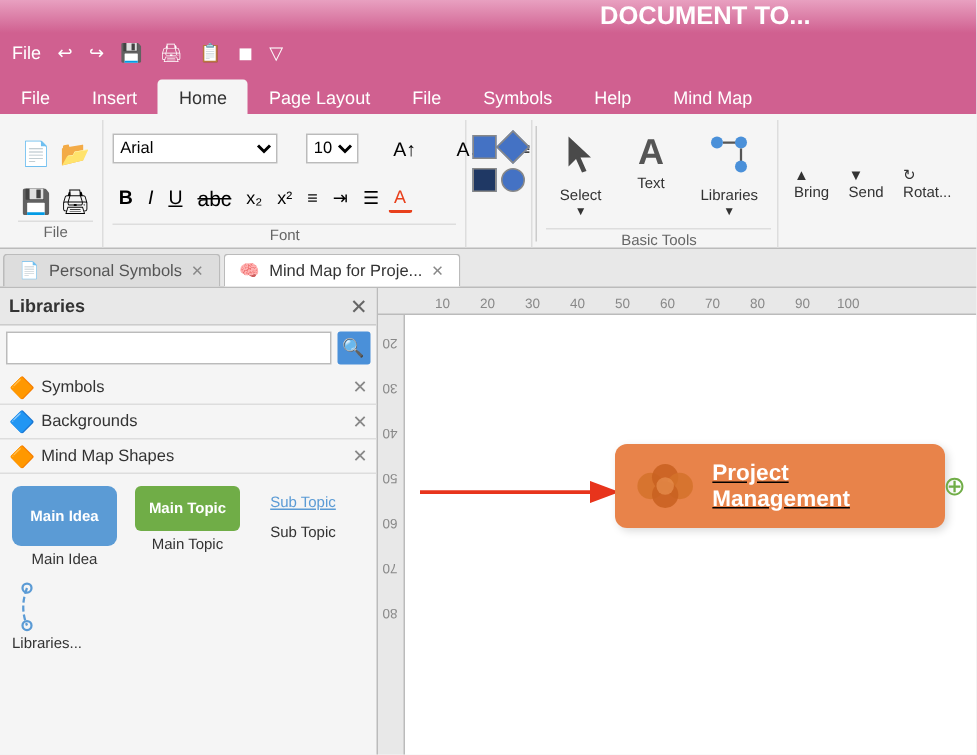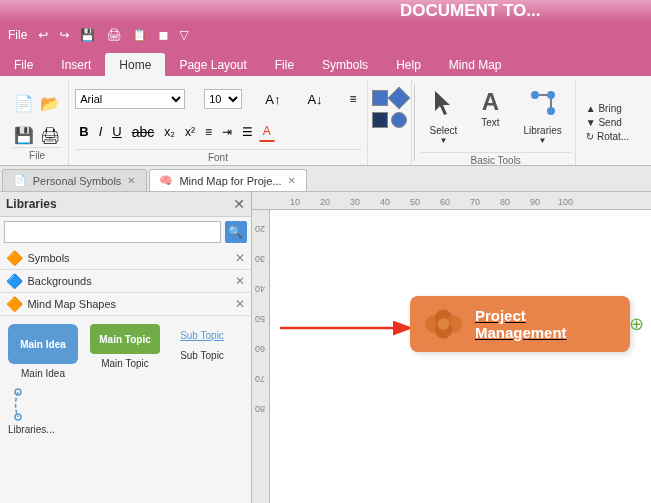--- a/index.html
+++ b/index.html
@@ -440,21 +440,21 @@
       display: flex;
       gap: 3px;
     }
     .sq { width: 16px; height: 16px; border: 1px solid #888; cursor: pointer; }
     .sq-blue { background: #4472c4; }
     .sq-dark { background: #1f3864; }
 
     
     .bsr-group {
       display: flex;
-      flex-direction: column;
+      flex-direction: row;
       justify-content: center;
       gap: 1px;
       padding: 2px 6px;
     }
     .bsr-btn {
       background: none;
       border: none;
       padding: 1px 4px;
       font-size: 10px;
       cursor: pointer;

